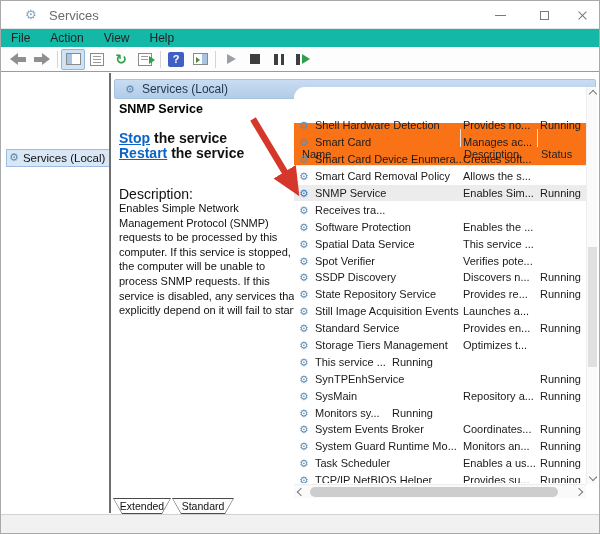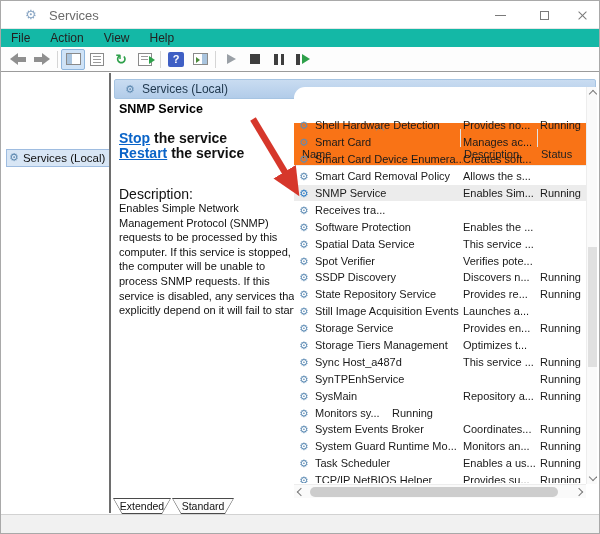--- a/index.html
+++ b/index.html
@@ -307,35 +307,34 @@
 
   <div class="row">
     <span class="gear">⚙</span>
     <span class="cell c-name">Still Image Acquisition Events</span>
     <span class="cell c-desc">Launches a...</span>
     <span class="cell c-status"></span>
   </div>
 
   <div class="row">
     <span class="gear">⚙</span>
-    <span class="cell c-name">Storage Service</span>
+    <span class="cell c-name">Standard Service</span>
     <span class="cell c-desc">Provides en...</span>
     <span class="cell c-status">Running</span>
   </div>
 
   <div class="row">
     <span class="gear">⚙</span>
     <span class="cell c-name">Storage Tiers Management</span>
     <span class="cell c-desc">Optimizes t...</span>
     <span class="cell c-status"></span>
   </div>
 
   <div class="row">
     <span class="gear">⚙</span>
-    <span class="cell c-name">Sync Host_a487d</span>
     <span class="cell c-desc">This service ...</span>
     <span class="cell c-status">Running</span>
   </div>
 
   <div class="row">
     <span class="gear">⚙</span>
     <span class="cell c-name">SynTPEnhService</span>
     <span class="cell c-desc"></span>
     <span class="cell c-status">Running</span>
   </div>

